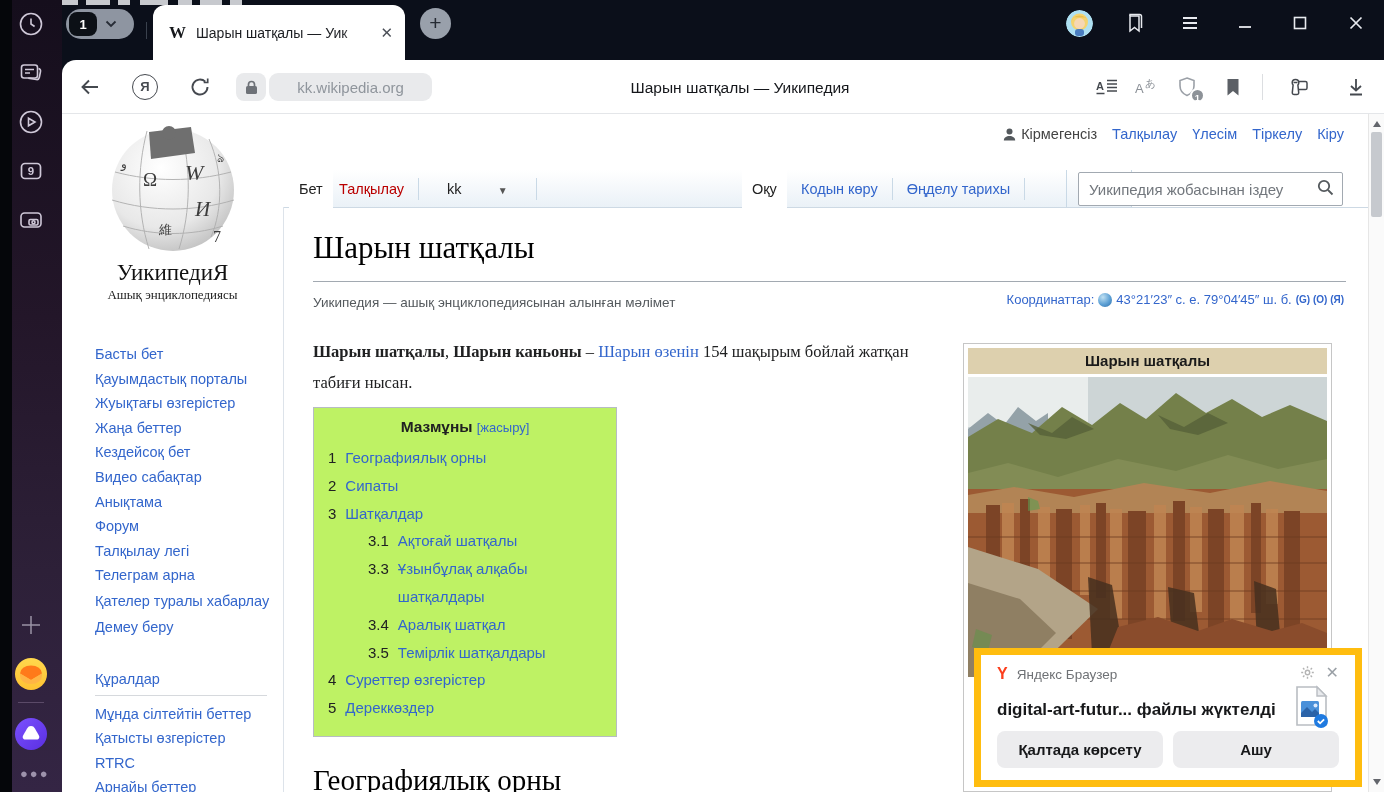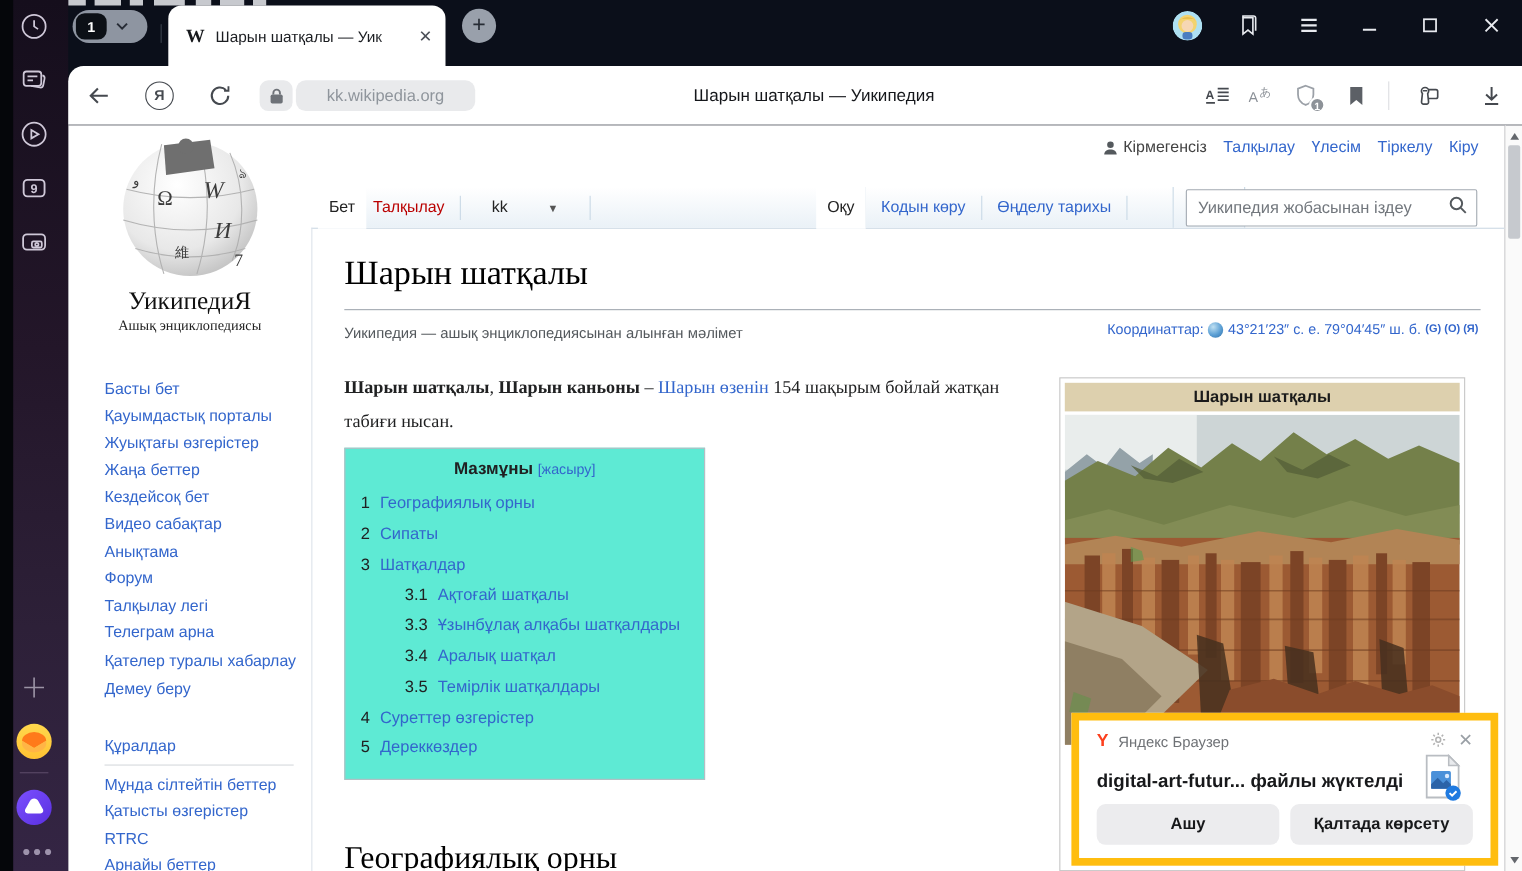--- a/index.html
+++ b/index.html
@@ -88,21 +88,21 @@
   .h1{position:absolute;left:251px;top:116px;font-family:"Liberation Serif",serif;font-size:31px;color:#000;}
   .h1-rule{position:absolute;left:251px;top:167px;width:1033px;height:1px;background:#a2a9b1;}
   .site-sub{position:absolute;left:251px;top:181px;font-size:13.5px;color:#54595d;}
   .coords{position:absolute;top:178px;right:24px;font-size:13px;color:#3366cc;display:flex;align-items:center;gap:4px;}
   .coords .sup{font-size:10px;font-weight:700;vertical-align:super;}
   .globe-dot{width:14px;height:14px;border-radius:50%;
              background:radial-gradient(circle at 35% 30%,#bfe0f2 0%,#5b9fd4 55%,#2f6ea8 100%);display:inline-block;}
 
   .intro{position:absolute;left:251px;top:222px;width:640px;font-size:16.5px;line-height:31px;color:#202122;font-family:Liberation Serif, serif;}
 
-  .toc{position:absolute;left:251px;top:293px;width:328px;background:#5eead4;border:1px solid #b7bcc3;
+  .toc{position:absolute;left:251px;top:293px;width:304px;background:#bef264;border:1px solid #b7bcc3;
        padding:10px 14px 14px;font-size:15px;}
   .toc-title{text-align:center;margin-bottom:8px;}
   .toc-title b{font-size:15.5px;color:#202122;}
   .toc-title .tgl{color:#3366cc;font-size:13px;}
   .toc-row{display:flex;gap:9px;line-height:27.8px;color:#202122;}
   .toc-row.sub{margin-left:40px;}
 
   .infobox{position:absolute;left:901px;top:229px;width:369px;height:449px;background:#fff;
            border:1px solid #c6c6c6;padding:4px;}
   .infobox-h{height:26px;background:#ddd0ae;font-weight:700;font-size:15px;color:#1a1a1a;
@@ -564,18 +564,18 @@
         <path d="M2 2h20l9 9v29H2z" fill="#fff" stroke="#b9bdc2" stroke-width="1.6"></path>
         <path d="M22 2l9 9h-9z" fill="#e8eaed" stroke="#b9bdc2" stroke-width="1.4"></path>
         <rect x="6" y="16" width="18" height="16" rx="1.5" fill="#4a90d9"></rect>
         <path d="M6 28l6-6 5 5 3-3 4 4v4H6z" fill="#2b63a8"></path>
         <circle cx="20.5" cy="20.5" r="2" fill="#dbeafe"></circle>
         <circle cx="26" cy="36" r="7" fill="#1f7ae0"></circle>
         <path d="M22.8 36l2.3 2.3 4-4" stroke="#fff" stroke-width="1.8" fill="none"></path>
       </svg>
     </div>
     <div class="n-buttons">
+      <button class="n-btn">Қалтада көрсету</button>
       <button class="n-btn">Ашу</button>
-      <button class="n-btn">Қалтада көрсету</button>
     </div>
   </div>
 
 </div>
 
 </body></html>

